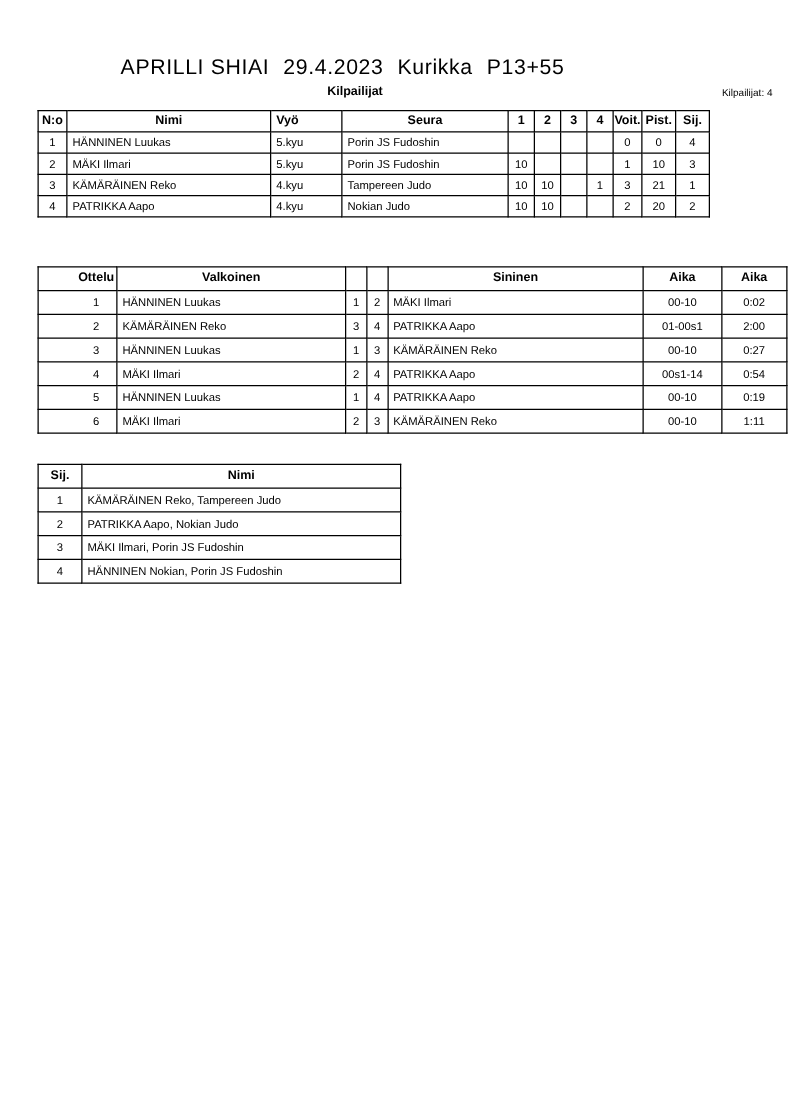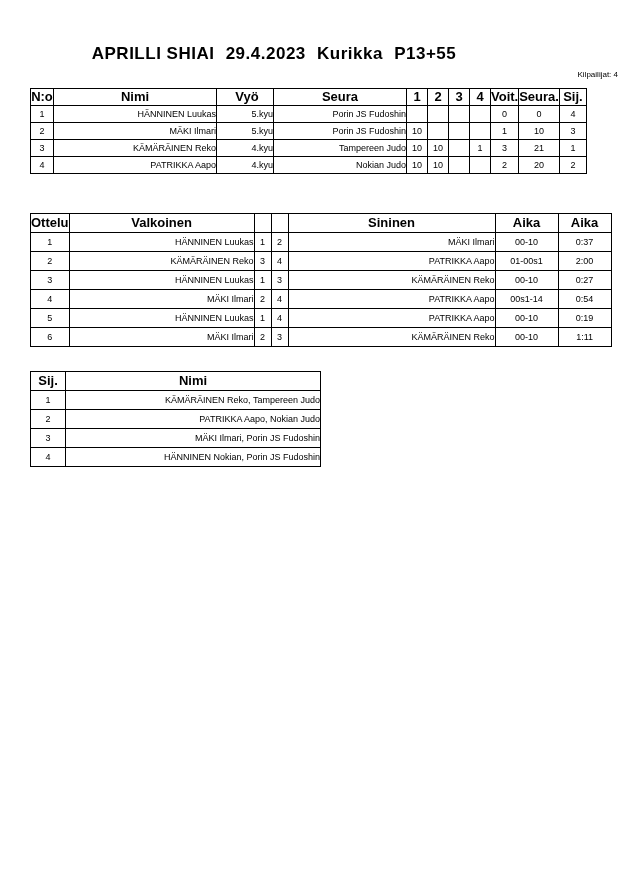--- a/index.html
+++ b/index.html
@@ -20,21 +20,21 @@
     width: 630px;
     height: 891px;
   }
   .doc-title {
     position: absolute;
     top: 44px;
     left: 0;
     width: 548px;
     text-align: center;
     font-size: 17px;
-    font-weight: bold;
+    font-weight: normal;
     letter-spacing: 0.5px;
   }
   .doc-title span { margin: 0 3px; }
 
   .section-label {
     position: absolute;
     font-size: 10px;
     font-weight: bold;
     text-align: center;
   }
@@ -72,49 +72,49 @@
     height: 16px;
     line-height: 16px;
     vertical-align: middle;
     font-weight: normal;
     white-space: nowrap;
     overflow: hidden;
   }
   table th {
     font-weight: bold;
     text-align: center;
-    font-size: 13px;
+    font-size: 10px;
   }
   .tc { text-align: center; }
-  .tl { text-align: right; padding-left: 4px !important; }
+  .tl { text-align: left; padding-left: 4px !important; }
 
   
   #table-kilpailijat {
     top: 88px;
     left: 30px;
   }
   #table-kilpailijat .c-no    { width: 22px; }
   #table-kilpailijat .c-nimi  { width: 158px; }
   #table-kilpailijat .c-vyo   { width: 52px; }
   #table-kilpailijat .c-seura { width: 128px; }
   #table-kilpailijat .c-r     { width: 20px; }
   #table-kilpailijat .c-voit  { width: 22px; }
   #table-kilpailijat .c-pist  { width: 26px; }
   #table-kilpailijat .c-sij   { width: 26px; }
   #table-kilpailijat th.c-nimi,
   #table-kilpailijat th.c-seura { text-align: center; }
-  #table-kilpailijat th.c-vyo { text-align: center; padding-left: 4px; }
+  #table-kilpailijat th.c-vyo { text-align: left; padding-left: 4px; }
 
   
   #table-ottelut {
     top: 213px;
     left: 30px;
   }
   #table-ottelut td, #table-ottelut th { height: 18px; line-height: 18px; }
-  #table-ottelut .c-ottelu { width: 32px; }
+  #table-ottelut .c-ottelu { width: 32px; padding-left: 30px; }
   #table-ottelut .c-val    { width: 180px; }
   #table-ottelut .c-p1     { width: 16px; }
   #table-ottelut .c-p2     { width: 16px; }
   #table-ottelut .c-sin    { width: 202px; }
   #table-ottelut .c-tulos  { width: 62px; }
   #table-ottelut .c-aika   { width: 52px; }
 
   
   #table-tulokset {
     top: 371px;
@@ -129,35 +129,36 @@
 
 <div class="page">
 
   <div class="doc-title">
     <span>APRILLI SHIAI</span>
     <span>29.4.2023</span>
     <span>Kurikka</span>
     <span>P13+55</span>
   </div>
 
+  <div class="section-label" id="kilpailijat-label">Kilpailijat</div>
   <div id="kilpailijat-count">Kilpailijat: 4</div>
 
   <table id="table-kilpailijat">
     <thead>
       <tr>
         <th class="c-no tc">N:o</th>
         <th class="c-nimi">Nimi</th>
         <th class="c-vyo">Vyö</th>
         <th class="c-seura">Seura</th>
         <th class="c-r tc">1</th>
         <th class="c-r tc">2</th>
         <th class="c-r tc">3</th>
         <th class="c-r tc">4</th>
         <th class="c-voit tc">Voit.</th>
-        <th class="c-pist tc">Seura.</th>
+        <th class="c-pist tc">Pist.</th>
         <th class="c-sij tc">Sij.</th>
       </tr>
     </thead>
     <tbody>
       <tr>
         <td class="c-no tc">1</td>
         <td class="c-nimi tl">HÄNNINEN Luukas</td>
         <td class="c-vyo tl">5.kyu</td>
         <td class="c-seura tl">Porin JS Fudoshin</td>
         <td class="c-r tc"></td>
@@ -224,21 +225,21 @@
       </tr>
     </thead>
     <tbody>
       <tr>
         <td class="c-ottelu tc">1</td>
         <td class="c-val tl">HÄNNINEN Luukas</td>
         <td class="c-p1 tc">1</td>
         <td class="c-p2 tc">2</td>
         <td class="c-sin tl">MÄKI Ilmari</td>
         <td class="c-tulos tc">00-10</td>
-        <td class="c-aika tc">0:37</td>
+        <td class="c-aika tc">0:02</td>
       </tr>
       <tr>
         <td class="c-ottelu tc">2</td>
         <td class="c-val tl">KÄMÄRÄINEN Reko</td>
         <td class="c-p1 tc">3</td>
         <td class="c-p2 tc">4</td>
         <td class="c-sin tl">PATRIKKA Aapo</td>
         <td class="c-tulos tc">01-00s1</td>
         <td class="c-aika tc">2:00</td>
       </tr>

